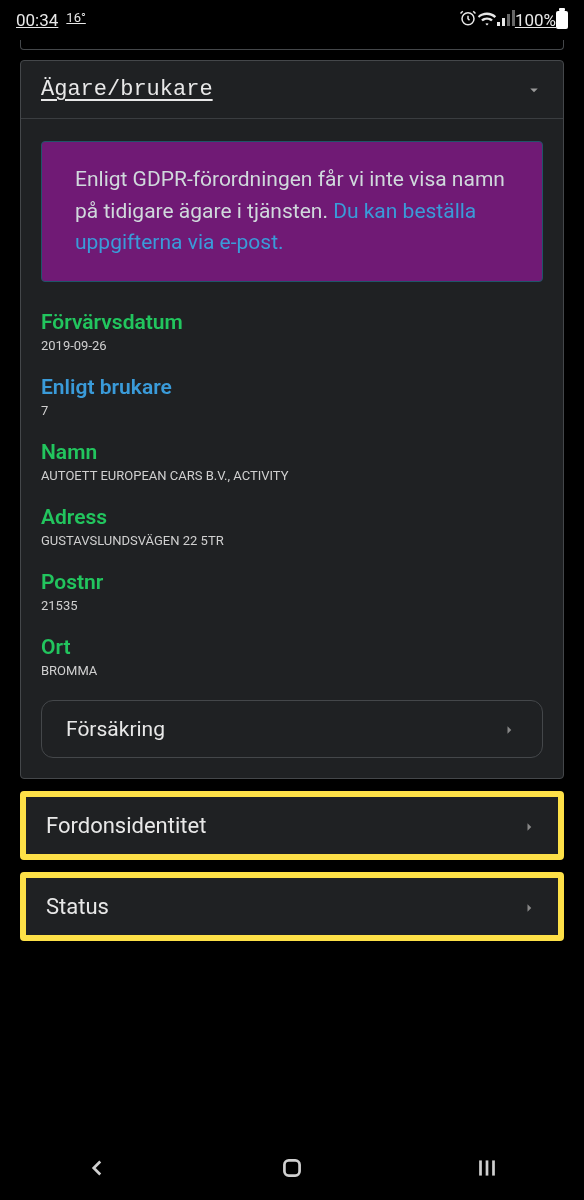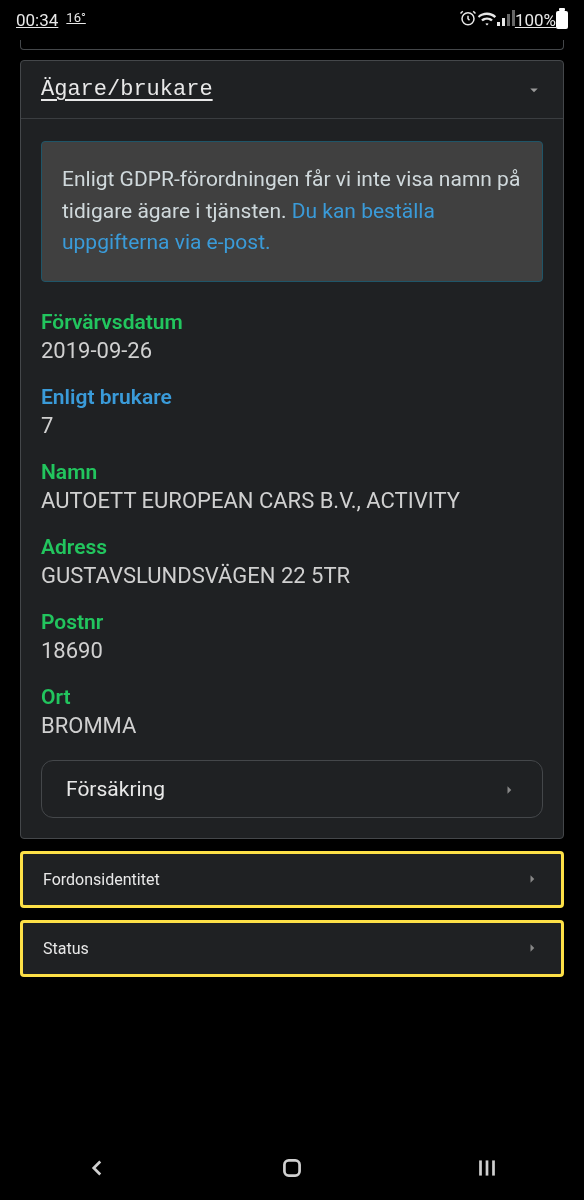--- a/index.html
+++ b/index.html
@@ -75,64 +75,64 @@
   }
   .chevron {
     width: 18px; height: 18px;
     display: inline-block;
   }
   .chevron svg { width: 100%; height: 100%; }
   .section-body {
     padding: 22px 20px 20px 20px;
   }
   .info-box {
-    background: #404040;
+    background: #701a75;
     border: 1px solid #1f5568;
     border-radius: 4px;
-    padding: 22px 20px;
+    padding: 22px 33px;
     font-size: 21px;
     line-height: 1.5;
     color: #d0d9dc;
     margin-bottom: 28px;
   }
   .info-box .link {
     color: #3a9bd9;
   }
   .field { margin-bottom: 22px; }
   .field-label {
     font-size: 21px;
     font-weight: 600;
     color: #22c55e;
     margin-bottom: 4px;
   }
   .field-label.blue { color: #3a9bd9; }
   .field-value {
-    font-size: 22px;
+    font-size: 13px;
     color: #d0d0d0;
     font-weight: 400;
   }
   .sub-button {
     border: 1px solid #44474a;
     border-radius: 12px;
     padding: 16px 24px;
     display: flex;
     justify-content: space-between;
     align-items: center;
     font-size: 21px;
     color: #e8e8e8;
     margin-top: 4px;
   }
   .row-button {
-    border: 3px solid #fde047;
+    border: 6px solid #fde047;
     border-radius: 4px;
     padding: 16px 20px;
     display: flex;
     justify-content: space-between;
     align-items: center;
-    font-size: 16px;
+    font-size: 22px;
     color: #e8e8e8;
     margin-bottom: 12px;
     background: #1f2123;
   }
   
   .nav-bar {
     position: absolute;
     bottom: 0; left: 0; right: 0;
     height: 60px;
     background: #000;
@@ -209,21 +209,21 @@
         <div class="field-value">AUTOETT EUROPEAN CARS B.V., ACTIVITY</div>
       </div>
 
       <div class="field">
         <div class="field-label">Adress</div>
         <div class="field-value">GUSTAVSLUNDSVÄGEN 22 5TR</div>
       </div>
 
       <div class="field">
         <div class="field-label">Postnr</div>
-        <div class="field-value">18690</div>
+        <div class="field-value">21535</div>
       </div>
 
       <div class="field">
         <div class="field-label">Ort</div>
         <div class="field-value">BROMMA</div>
       </div>
 
       <div class="sub-button">
         <span>Försäkring</span>
         <span class="chevron">

